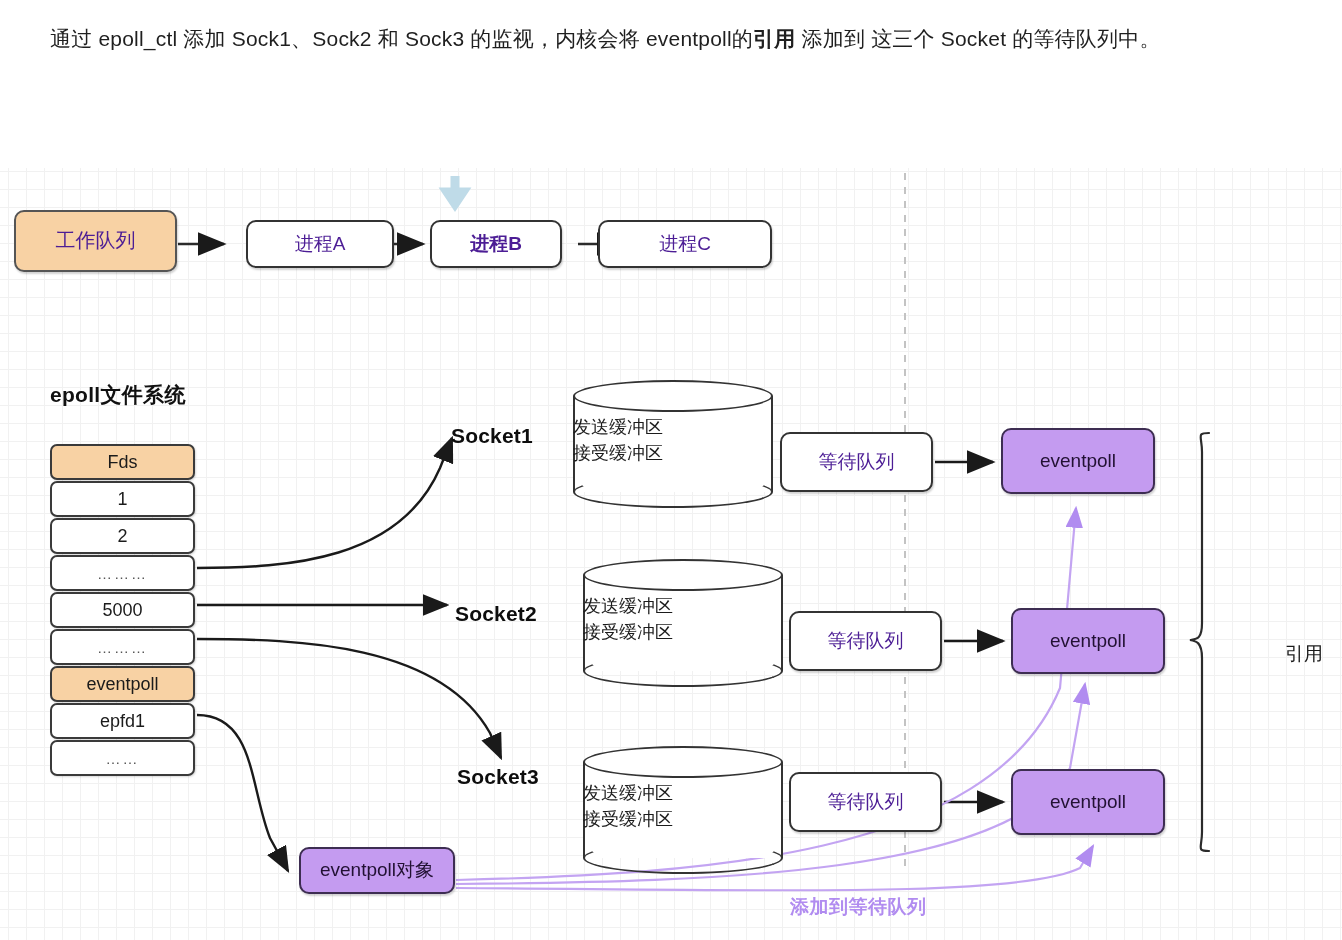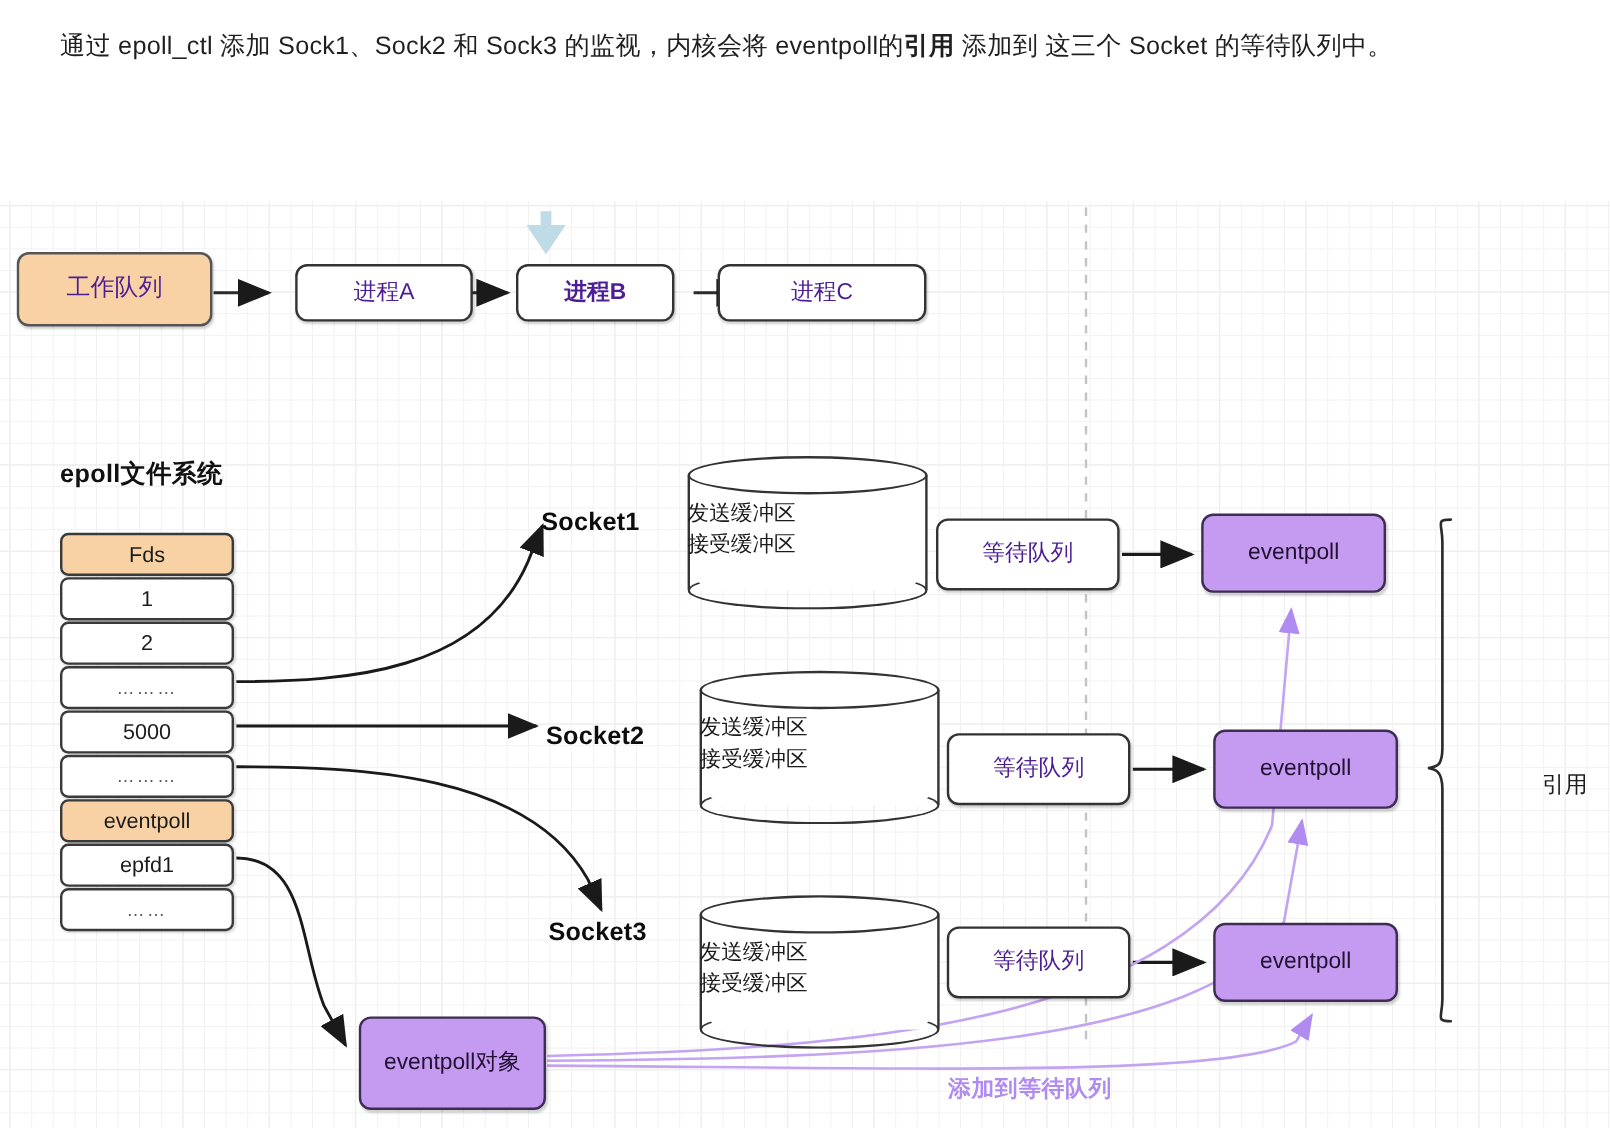--- a/index.html
+++ b/index.html
@@ -177,21 +177,21 @@
 
   
   #wq1 { left: 780px; top: 264px; width: 153px; height: 60px; }
   #wq2 { left: 789px; top: 443px; width: 153px; height: 60px; }
   #wq3 { left: 789px; top: 604px; width: 153px; height: 60px; }
 
   
   #ep1 { left: 1001px; top: 260px; width: 154px; height: 66px; }
   #ep2 { left: 1011px; top: 440px; width: 154px; height: 66px; }
   #ep3 { left: 1011px; top: 601px; width: 154px; height: 66px; }
-  #ep-object { left: 299px; top: 679px; width: 156px; height: 78px; }
+  #ep-object { left: 299px; top: 679px; width: 156px; height: 47px; }
 
   
   #brace-label {
     position: absolute;
     left: 1285px;
     top: 473px;
     font-size: 19px;
     color: #1b1b1b;
   }
   

